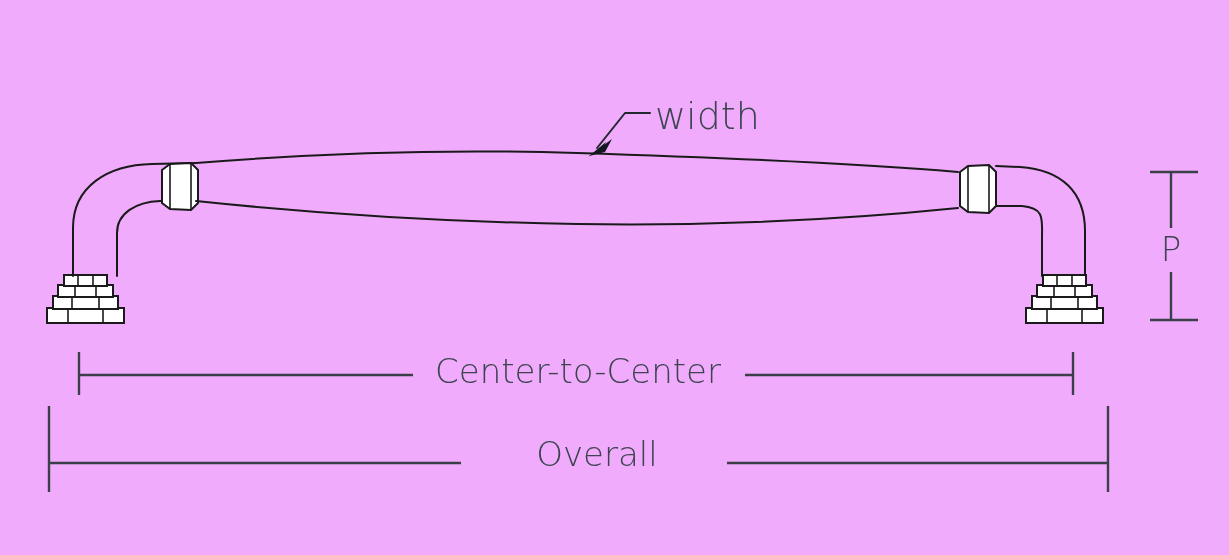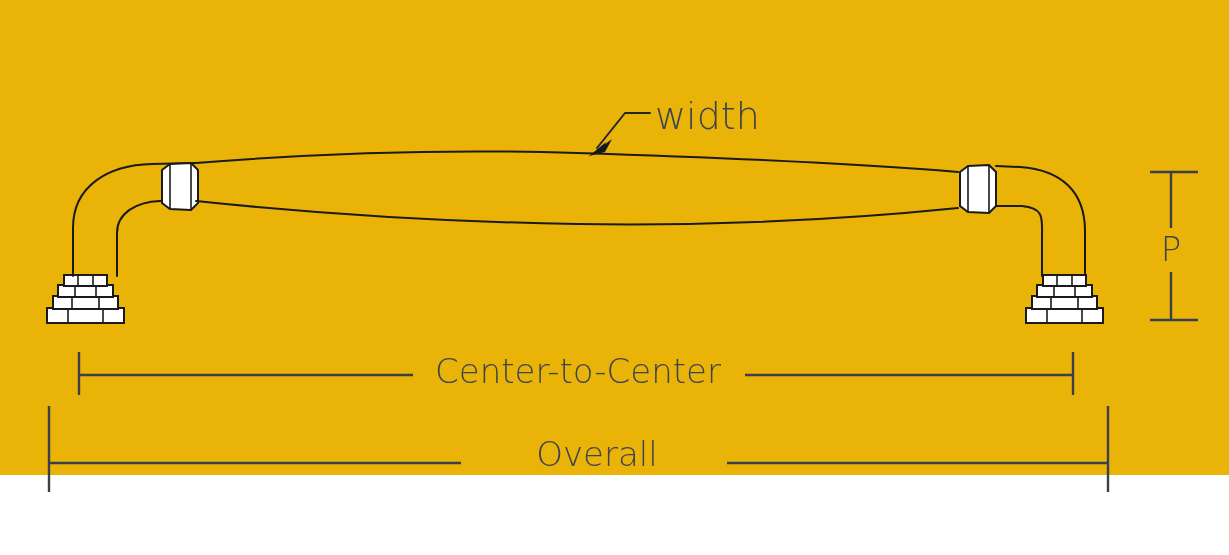--- a/index.html
+++ b/index.html
@@ -9,22 +9,22 @@
   }
   body {
     width: 1229px;
     height: 555px;
     font-family: "Liberation Sans", sans-serif;
     overflow: hidden;
   }
   #drawing-root {
     position: relative;
     width: 1229px;
-    height: 475px;
-    background: #eab308;
+    height: 555px;
+    background: #f0abfc;
   }
   svg#drawing {
     display: block;
     width: 1229px;
     height: 555px;
   }
   .hw-line {
     fill: none;
     stroke: #1a1a1a;
     stroke-width: 2;

